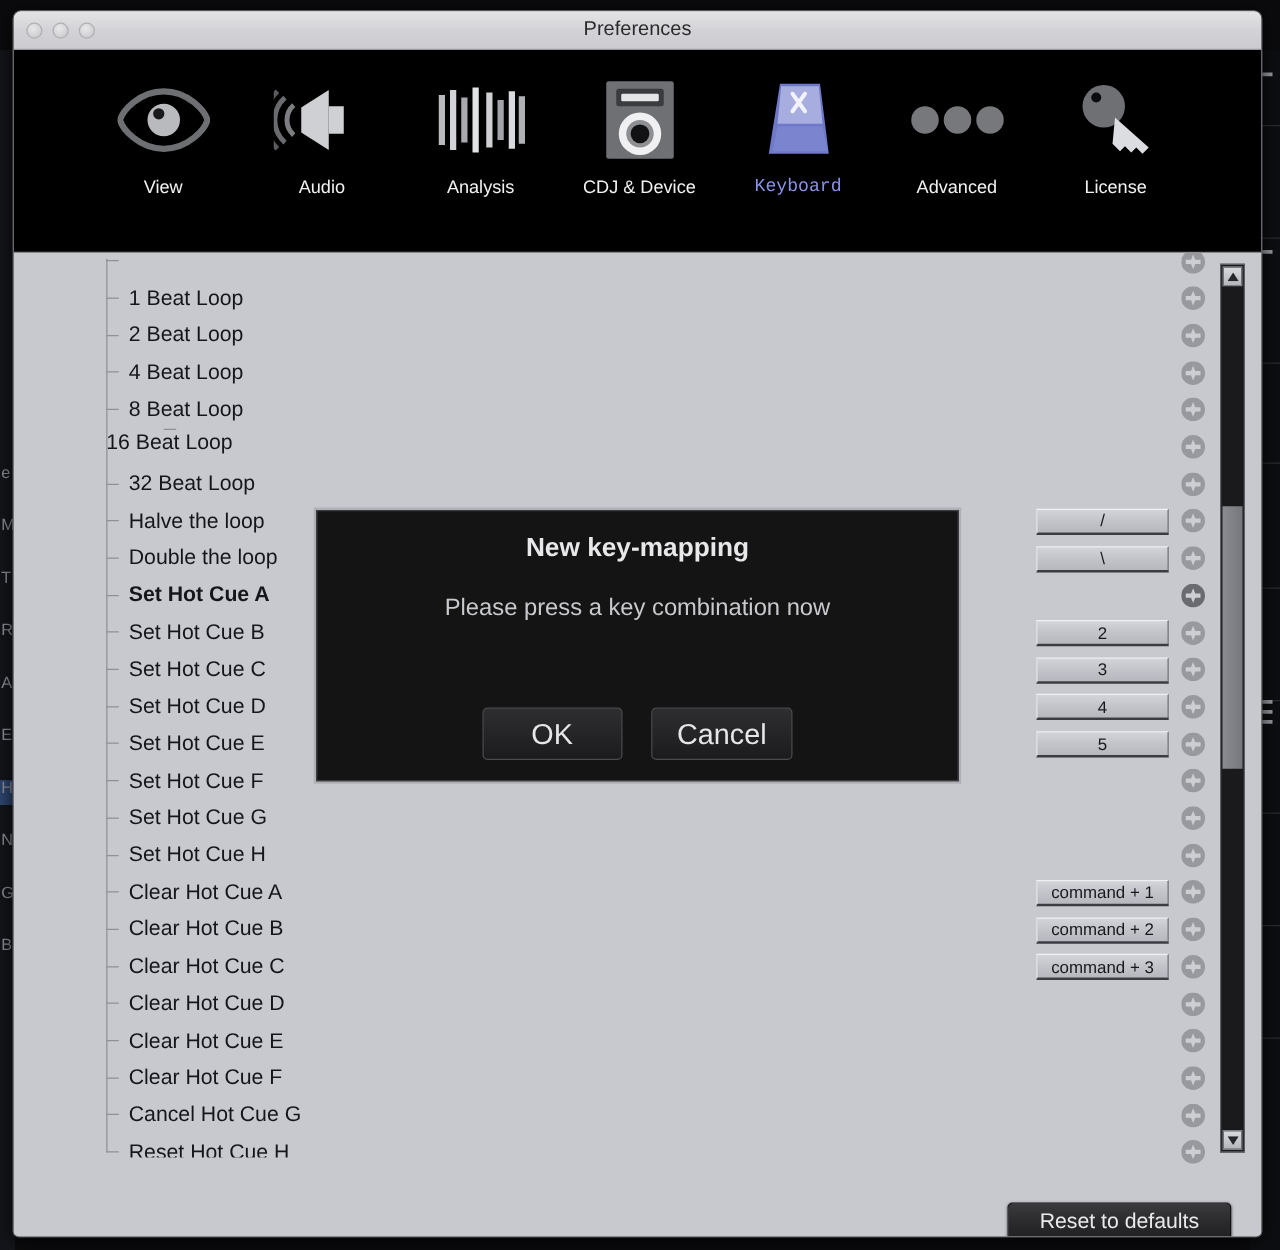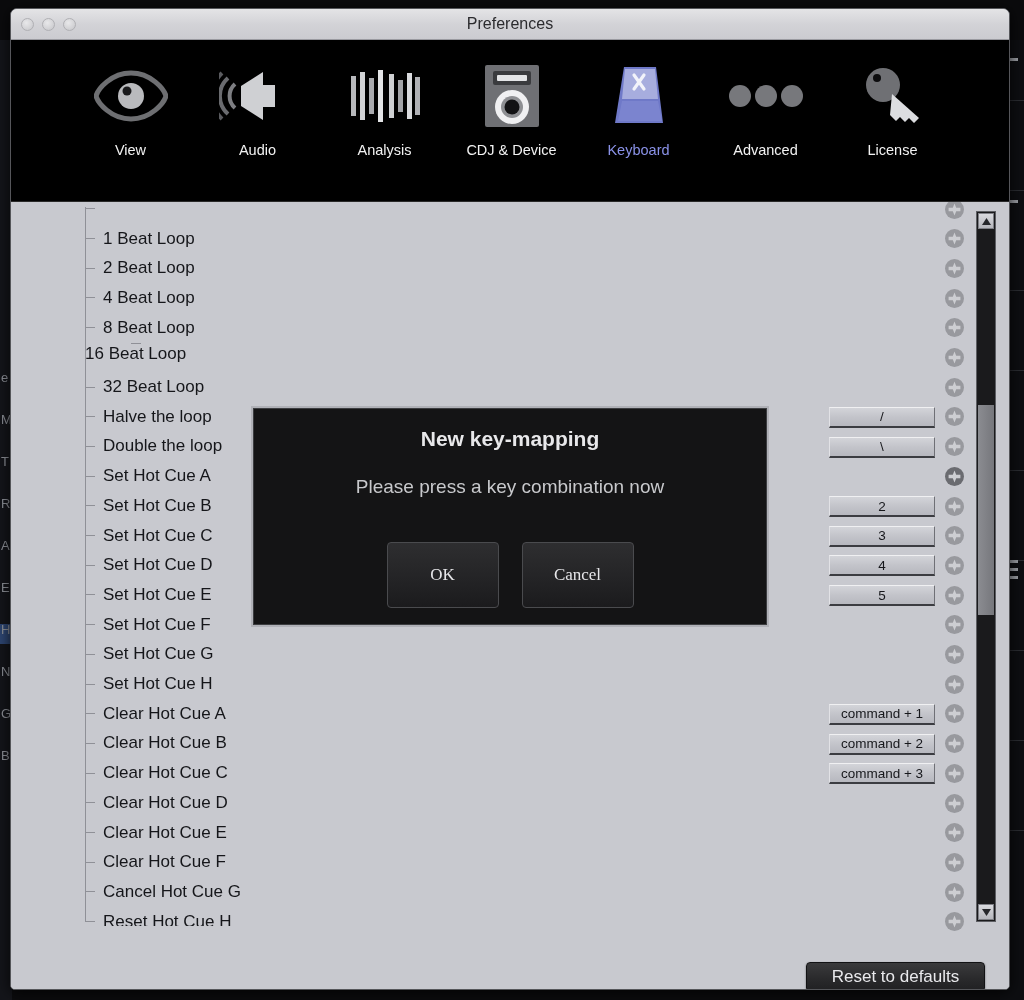--- a/index.html
+++ b/index.html
@@ -133,21 +133,21 @@
     display: flex;
     align-items: center;
     justify-content: center;
   }
   .tb-label {
     margin-top: 10px;
     font-size: 14.5px;
     color: #f2f2f2;
     font-family: "Liberation Sans", sans-serif;
   }
-  .tb-item.active .tb-label { color: #8a92e8; }
+  .tb-item.active .tb-label { color: #8a92e8; font-family: Liberation Mono, monospace; }
 
   
   .content {
     position: relative;
     height: 789px;
     background: #c8c9cf;
     overflow: hidden;
   }
 
   
@@ -320,27 +320,27 @@
   }
   .modal-buttons {
     position: absolute;
     bottom: 16px;
     display: flex;
     gap: 23px;
   }
   .modal-btn {
     min-width: 70px;
     height: 40px;
-    padding: 12px 20px;
+    padding: 0 20px;
     background: linear-gradient(to bottom, #2e2e30 0%, #232325 60%, #1b1b1d 100%);
     border: 1px solid #4a4b4e;
     border-radius: 4px;
     color: #e6e6e9;
-    font-size: 17px;
-    font-family: Liberation Serif, serif;
+    font-size: 23px;
+    font-family: Liberation Sans, sans-serif;
     display: flex;
     align-items: center;
     justify-content: center;
     cursor: default;
   }
 </style>
 </head>
 <body>
 
 <div id="root">
@@ -505,21 +505,21 @@
             <span class="rlabel">32 Beat Loop</span>
           </div>
           <div class="row" style="top: 199.9px;">
             <span class="elbow"></span>
             <span class="rlabel">Halve the loop</span>
           </div>
           <div class="row" style="top: 229.6px;">
             <span class="elbow"></span>
             <span class="rlabel">Double the loop</span>
           </div>
-          <div class="row" style="top: 259.3px;">
+          <div class="row" style="top: 259.3px; font-weight: bold;">
             <span class="elbow"></span>
             <span class="rlabel">Set Hot Cue A</span>
           </div>
           <div class="row" style="top: 289px;">
             <span class="elbow"></span>
             <span class="rlabel">Set Hot Cue B</span>
           </div>
           <div class="row" style="top: 318.7px;">
             <span class="elbow"></span>
             <span class="rlabel">Set Hot Cue C</span>

